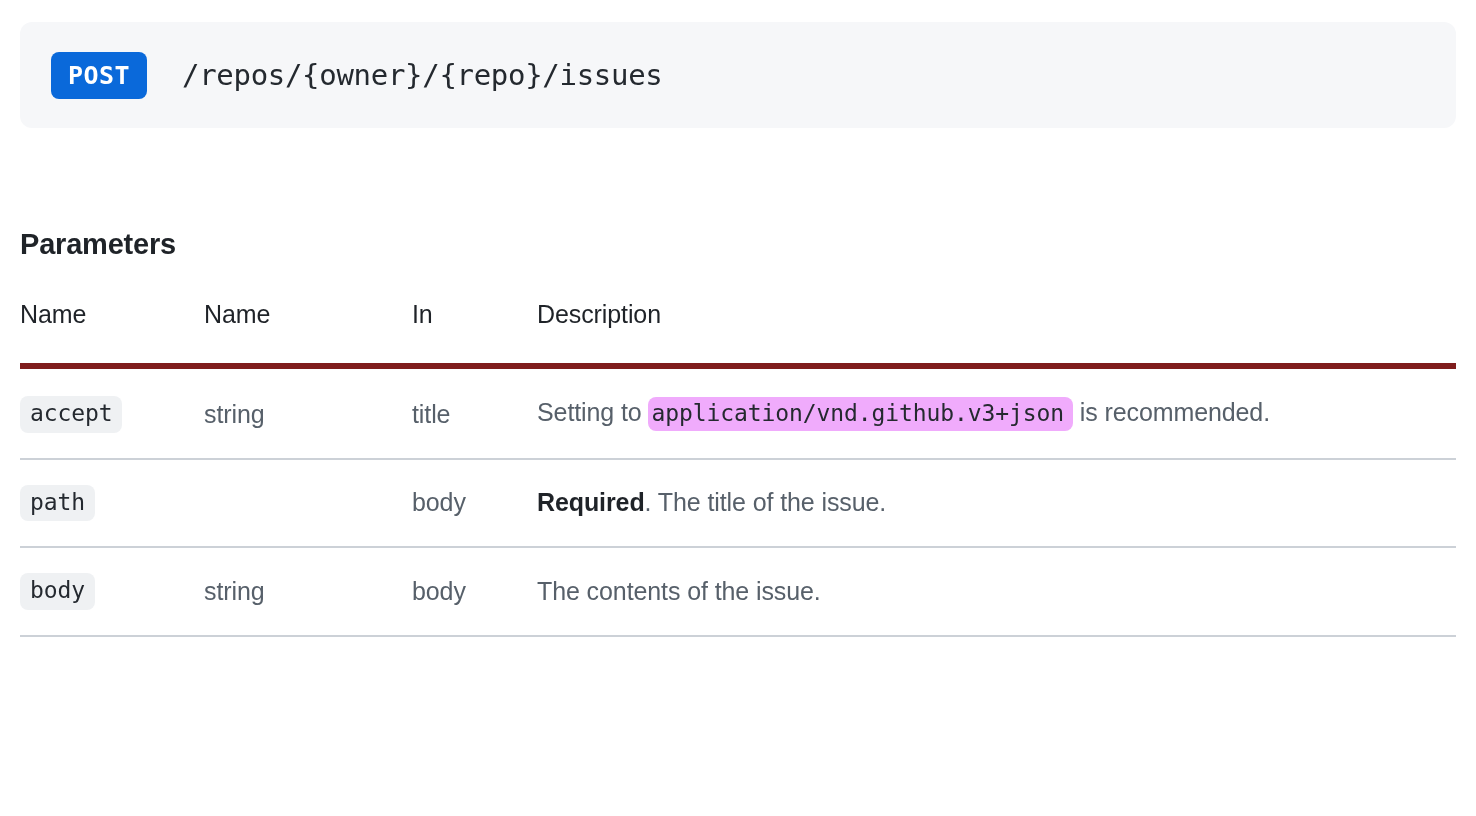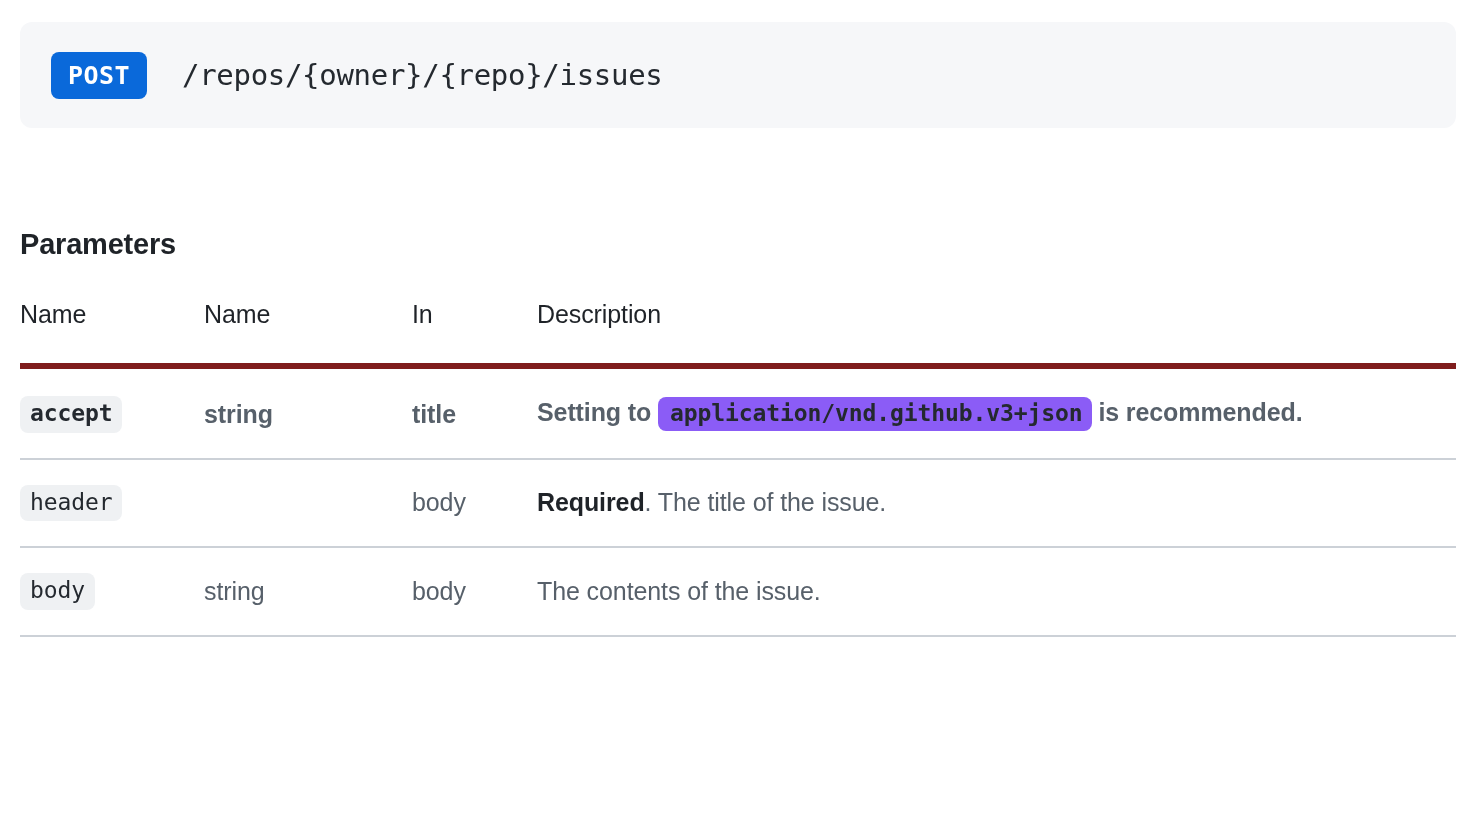--- a/index.html
+++ b/index.html
@@ -92,37 +92,37 @@
     border-bottom: 6px solid #7f1d1d;
   }
   .params-table td {
     padding: 25px 0 25px 0;
     vertical-align: middle;
     border-bottom: 2px solid #ccd1d7;
     font-size: 25px;
     color: #57606a;
     letter-spacing: -0.1px;
   }
-  .params-table tbody tr:first-child td { padding-top: 27px; font-weight: bold; }
+  .params-table tbody tr:first-child td { padding-top: 27px; }
 
   .code-chip {
     display: inline-block;
     background: #eff1f3;
     border-radius: 8px;
     padding: 4px 10px 5px 10px;
     font-family: "DejaVu Sans Mono", "Liberation Mono", monospace;
     font-size: 23px;
     color: #24292f;
     line-height: 1.2;
   }
   .code-inline {
     display: inline-block;
-    background: #8b5cf6;
+    background: #f0abfc;
     border-radius: 8px;
-    padding: 2px 9px 3px 12px;
+    padding: 2px 9px 3px 3px;
     font-family: "DejaVu Sans Mono", "Liberation Mono", monospace;
     font-size: 23px;
     color: #24292f;
     line-height: 1.25;
     vertical-align: baseline;
   }
   .desc-cell { color: #57606a; }
   .desc-cell b { color: #1f2328; font-weight: 700; }
 </style>
 </head>
@@ -151,21 +151,21 @@
     </tr>
   </thead>
   <tbody id="params-body">
       <tr>
         <td><span class="code-chip">accept</span></td>
         <td>string</td>
         <td>title</td>
         <td class="desc-cell">Setting to <span class="code-inline">application/vnd.github.v3+json</span> is recommended.</td>
       </tr>
       <tr>
-        <td><span class="code-chip">header</span></td>
+        <td><span class="code-chip">path</span></td>
         <td></td>
         <td>body</td>
         <td class="desc-cell"><b>Required</b>. The title of the issue.</td>
       </tr>
       <tr>
         <td><span class="code-chip">body</span></td>
         <td>string</td>
         <td>body</td>
         <td class="desc-cell">The contents of the issue.</td>
       </tr>

